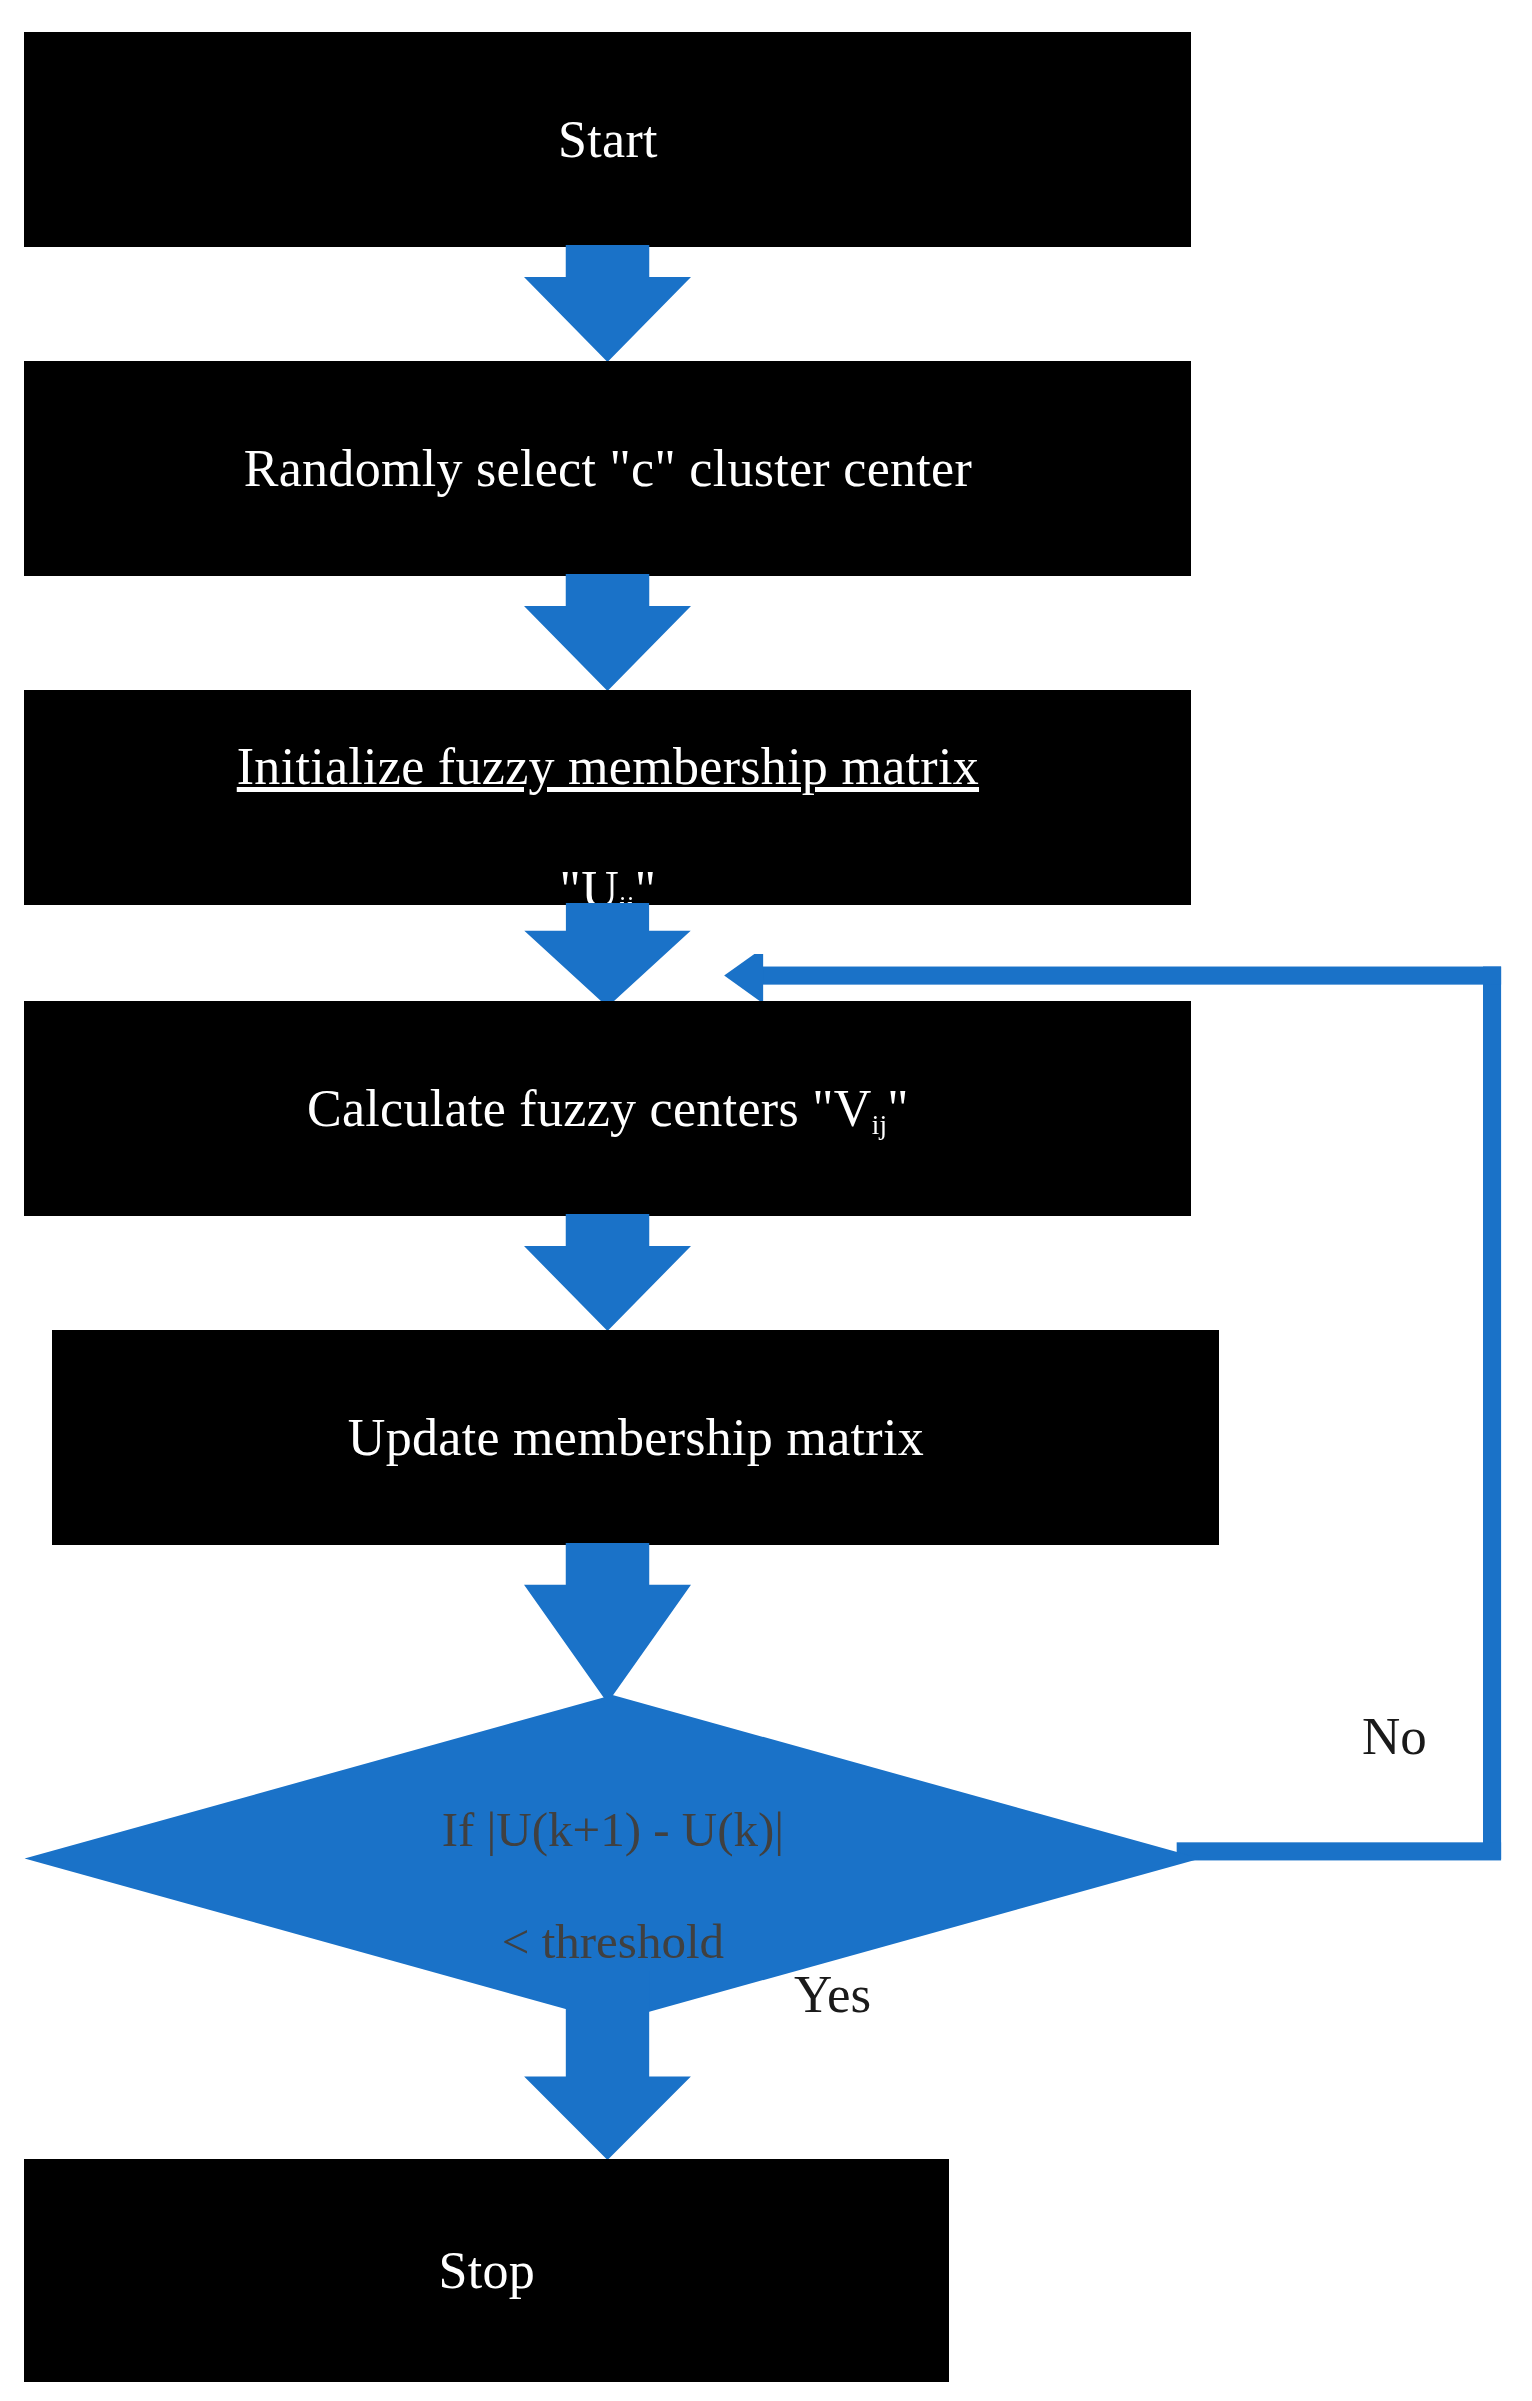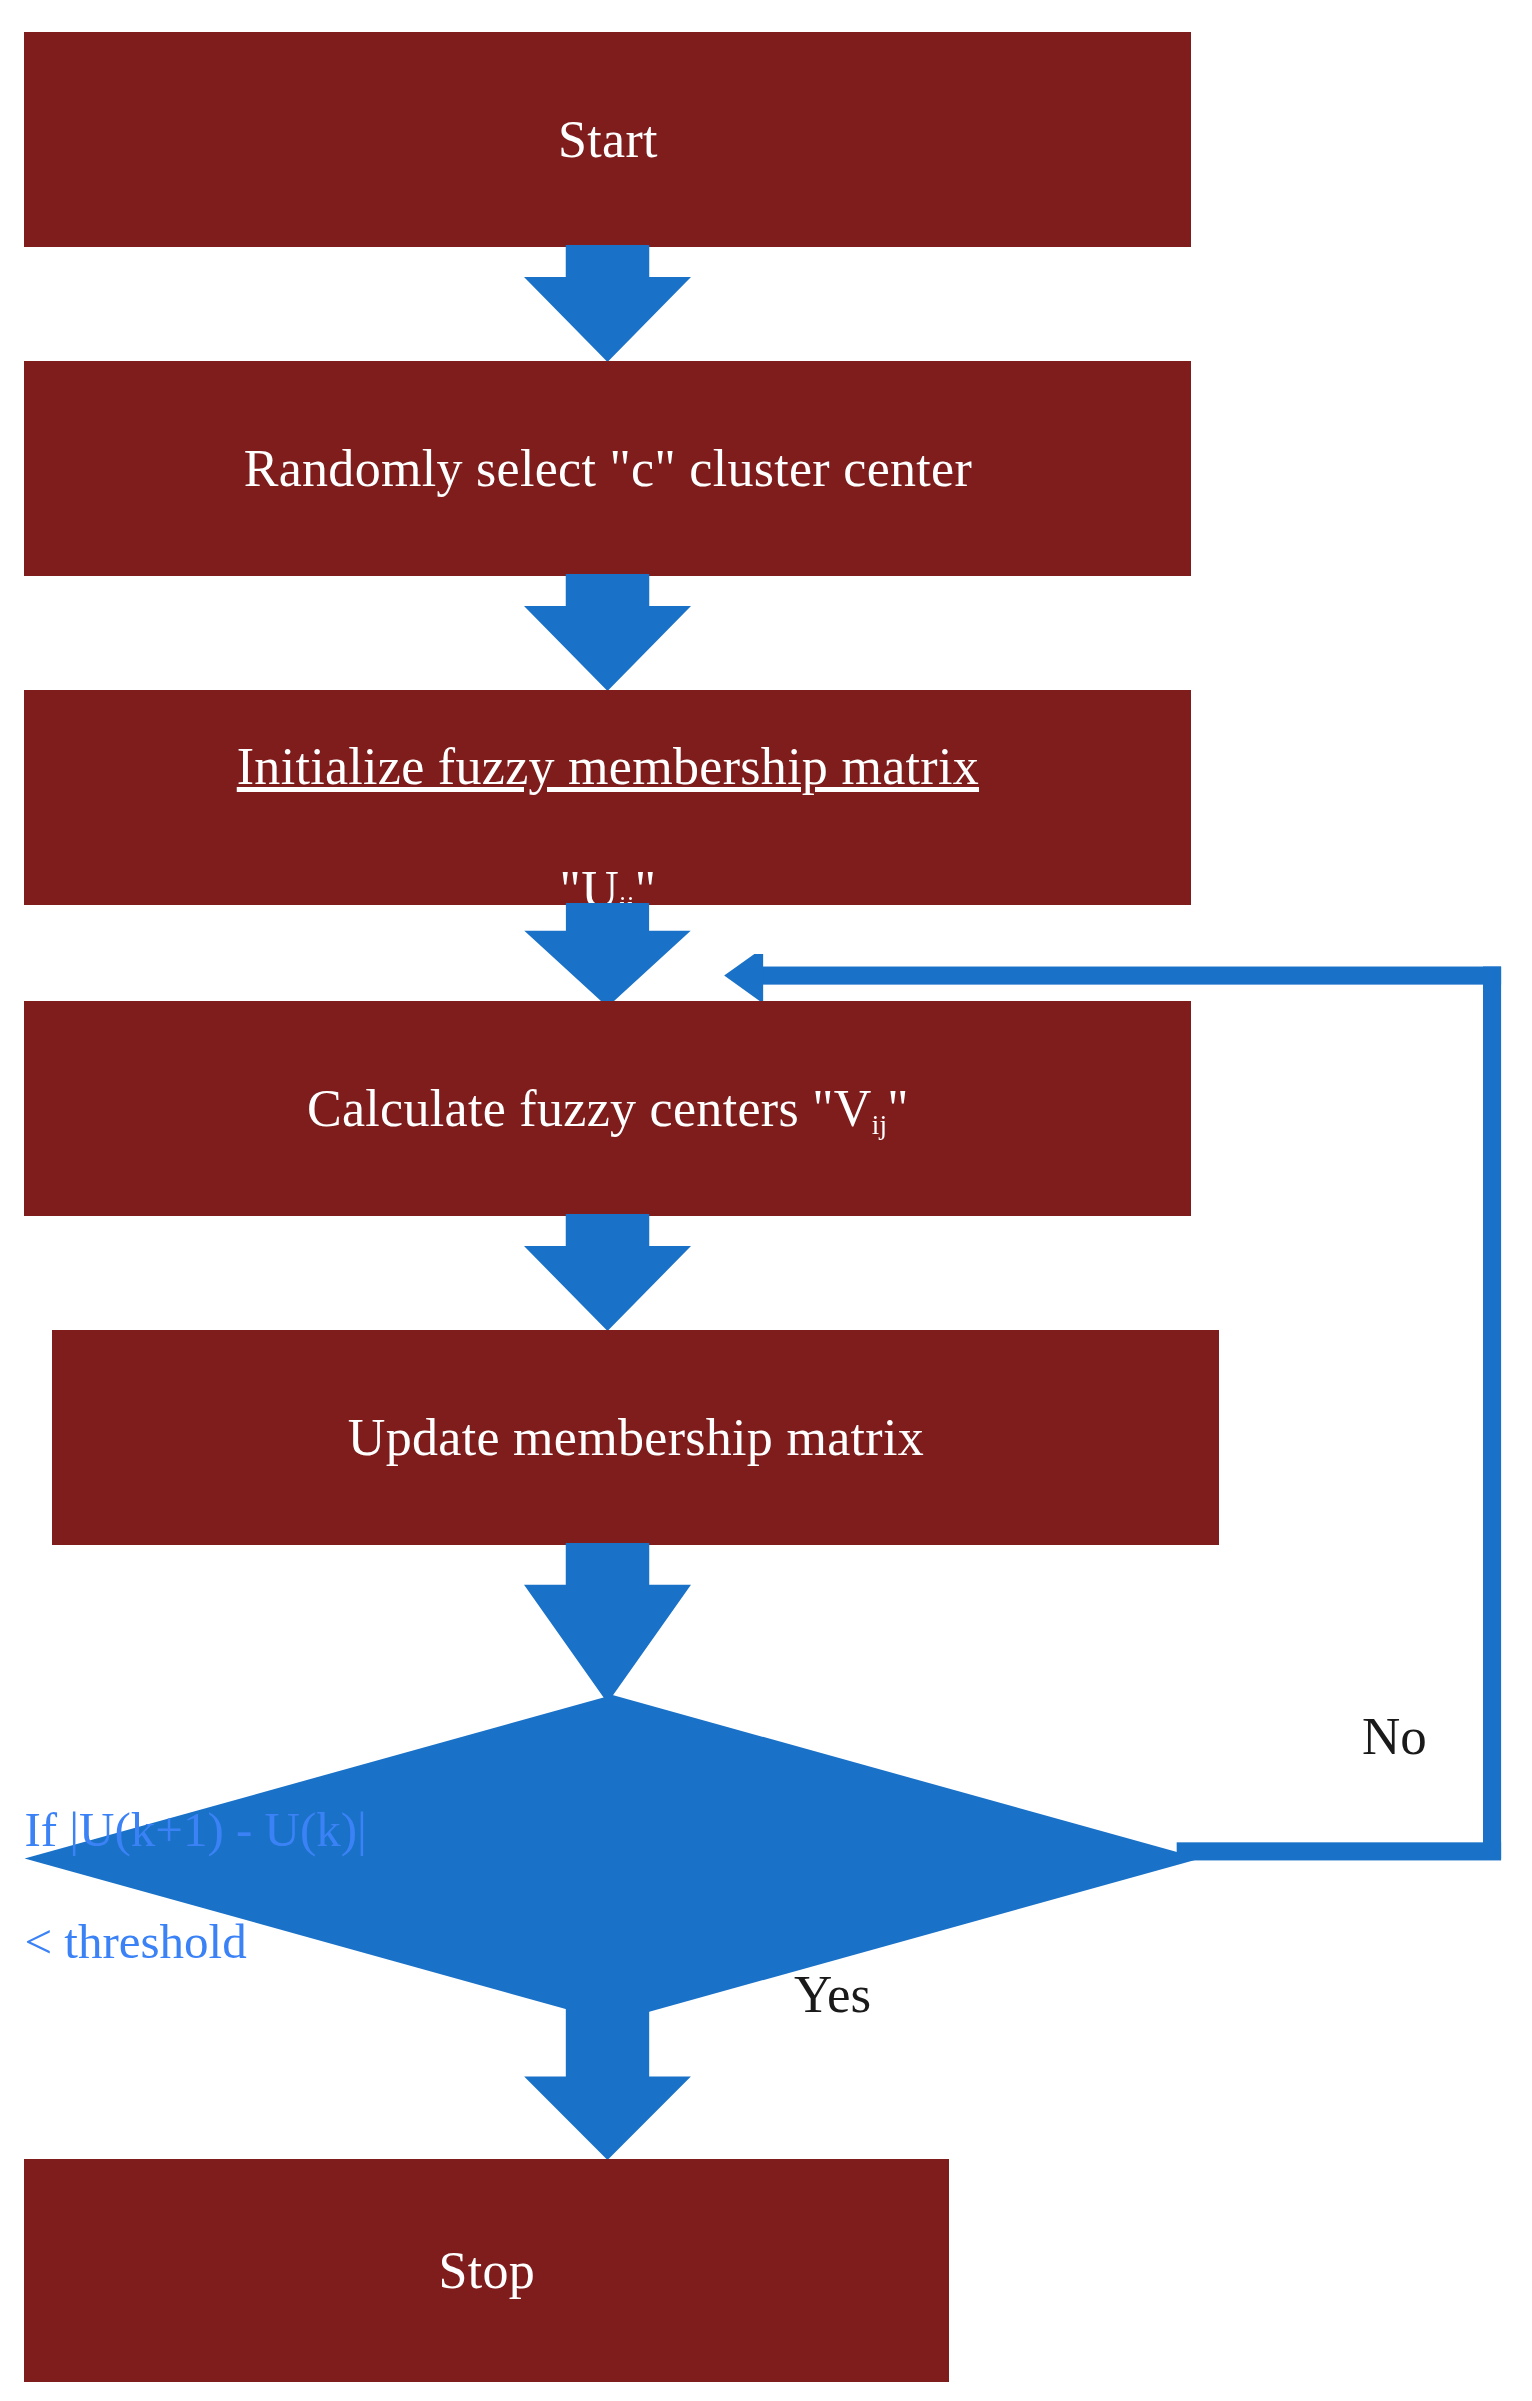--- a/index.html
+++ b/index.html
@@ -13,21 +13,21 @@
   #flowchart {
     position: relative;
     width: 1532px;
     height: 2401px;
     background: #ffffff;
     overflow: hidden;
   }
   
   .node-box {
     position: absolute;
-    background: #7f1d1d;
+    background: #000000;
     color: #ffffff;
     display: flex;
     align-items: center;
     justify-content: center;
     text-align: center;
     line-height: 1.18;
     box-sizing: border-box;
     padding: 0 10px;
   }
   .node-label {
@@ -50,22 +50,22 @@
     left: 0;
     top: 0;
     display: block;
   }
   .diamond-text {
     position: absolute;
     left: 0;
     right: 0;
     top: 50%;
     transform: translateY(-50%);
-    text-align: left;
-    color: #3b82f6;
+    text-align: center;
+    color: #404040;
     font-size: 49px;
     line-height: 1.14;
     white-space: pre-line;
     pointer-events: none;
   }
   
   .conn {
     position: absolute;
   }
   .conn svg { display: block; }

